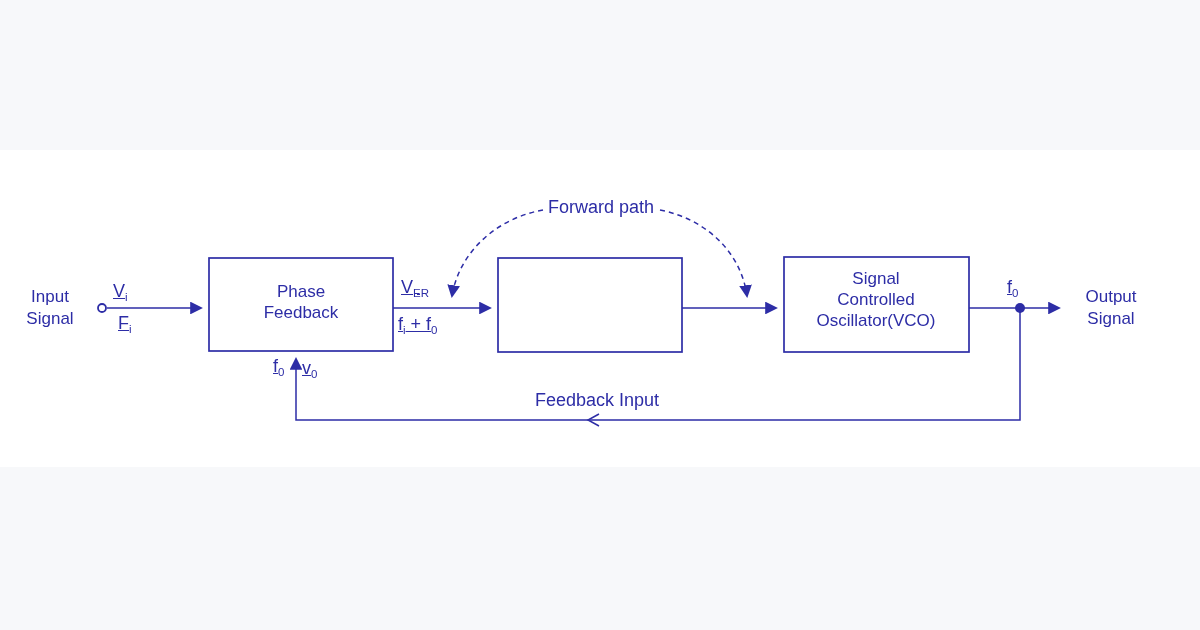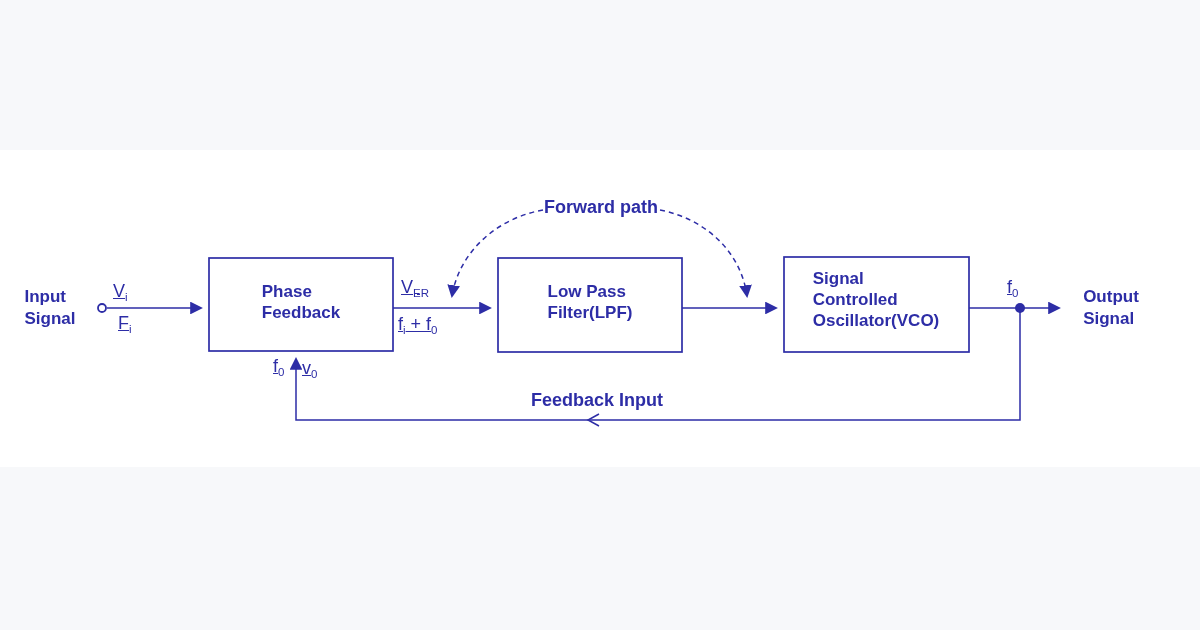--- a/index.html
+++ b/index.html
@@ -15,21 +15,21 @@
   .canvas{ position:absolute; left:0; top:0; }
   .ink-stroke{ stroke:var(--ink); fill:none; stroke-width:1.7; }
   .ink-stroke.thin{ stroke-width:1.5; }
   .ink-stroke.dashed{ stroke-dasharray:5 4; stroke-width:1.5; }
   .ink-fill{ fill:var(--ink); }
   .open-dot{ fill:#ffffff; stroke:var(--ink); stroke-width:1.8; }
   .lbl{
     position:absolute; color:var(--ink); font-size:17px; line-height:22px;
     white-space:nowrap;
   }
-  .centered{ transform:translateX(-50%); text-align:left;font-weight:bold; }
+  .centered{ transform:translateX(-50%); text-align:center; }
   .sym{ font-size:18px;text-decoration:underline; }
   .sym .sub{ font-size:11.5px; vertical-align:-4px; }
   .pathlbl{ font-size:18px; }
   .blocklbl{ line-height:21px; }
 </style>
 </head>
 <body>
 
 <div class="stage">
   <div class="band top"></div>
@@ -78,24 +78,20 @@
     <div>Feedback</div>
   </div>
 
   <div class="lbl sym" style="left:401px;top:276px">
     <span>V</span><span class="sub">ER</span>
   </div>
   <div class="lbl sym" style="left:398px;top:313px">
     <span>f</span><span class="sub">i</span><span> + f</span><span class="sub">0</span>
   </div>
 
-  <div class="lbl centered blocklbl" style="left:590px;top:281px">
-    <div>Low Pass</div>
-    <div>Filter(LPF)</div>
-  </div>
 
   <div class="lbl centered pathlbl" style="left:601px;top:196px">Forward path</div>
 
   <div class="lbl centered blocklbl" style="left:876px;top:268px">
     <div>Signal</div>
     <div>Controlled</div>
     <div>Oscillator(VCO)</div>
   </div>
 
   <div class="lbl sym" style="left:1007px;top:276px">

